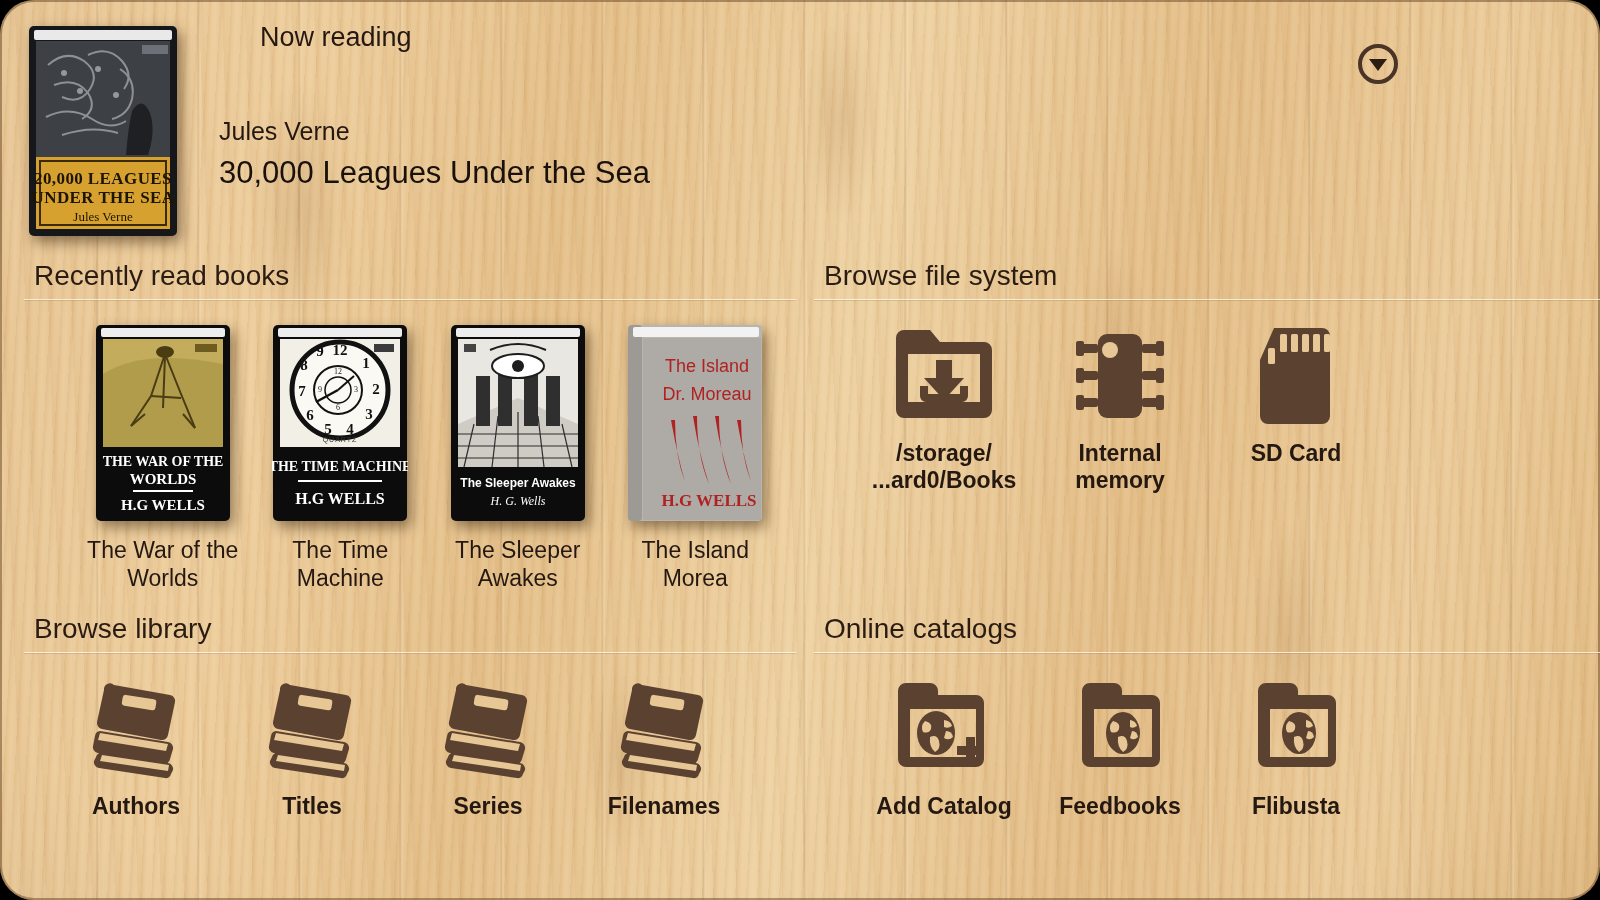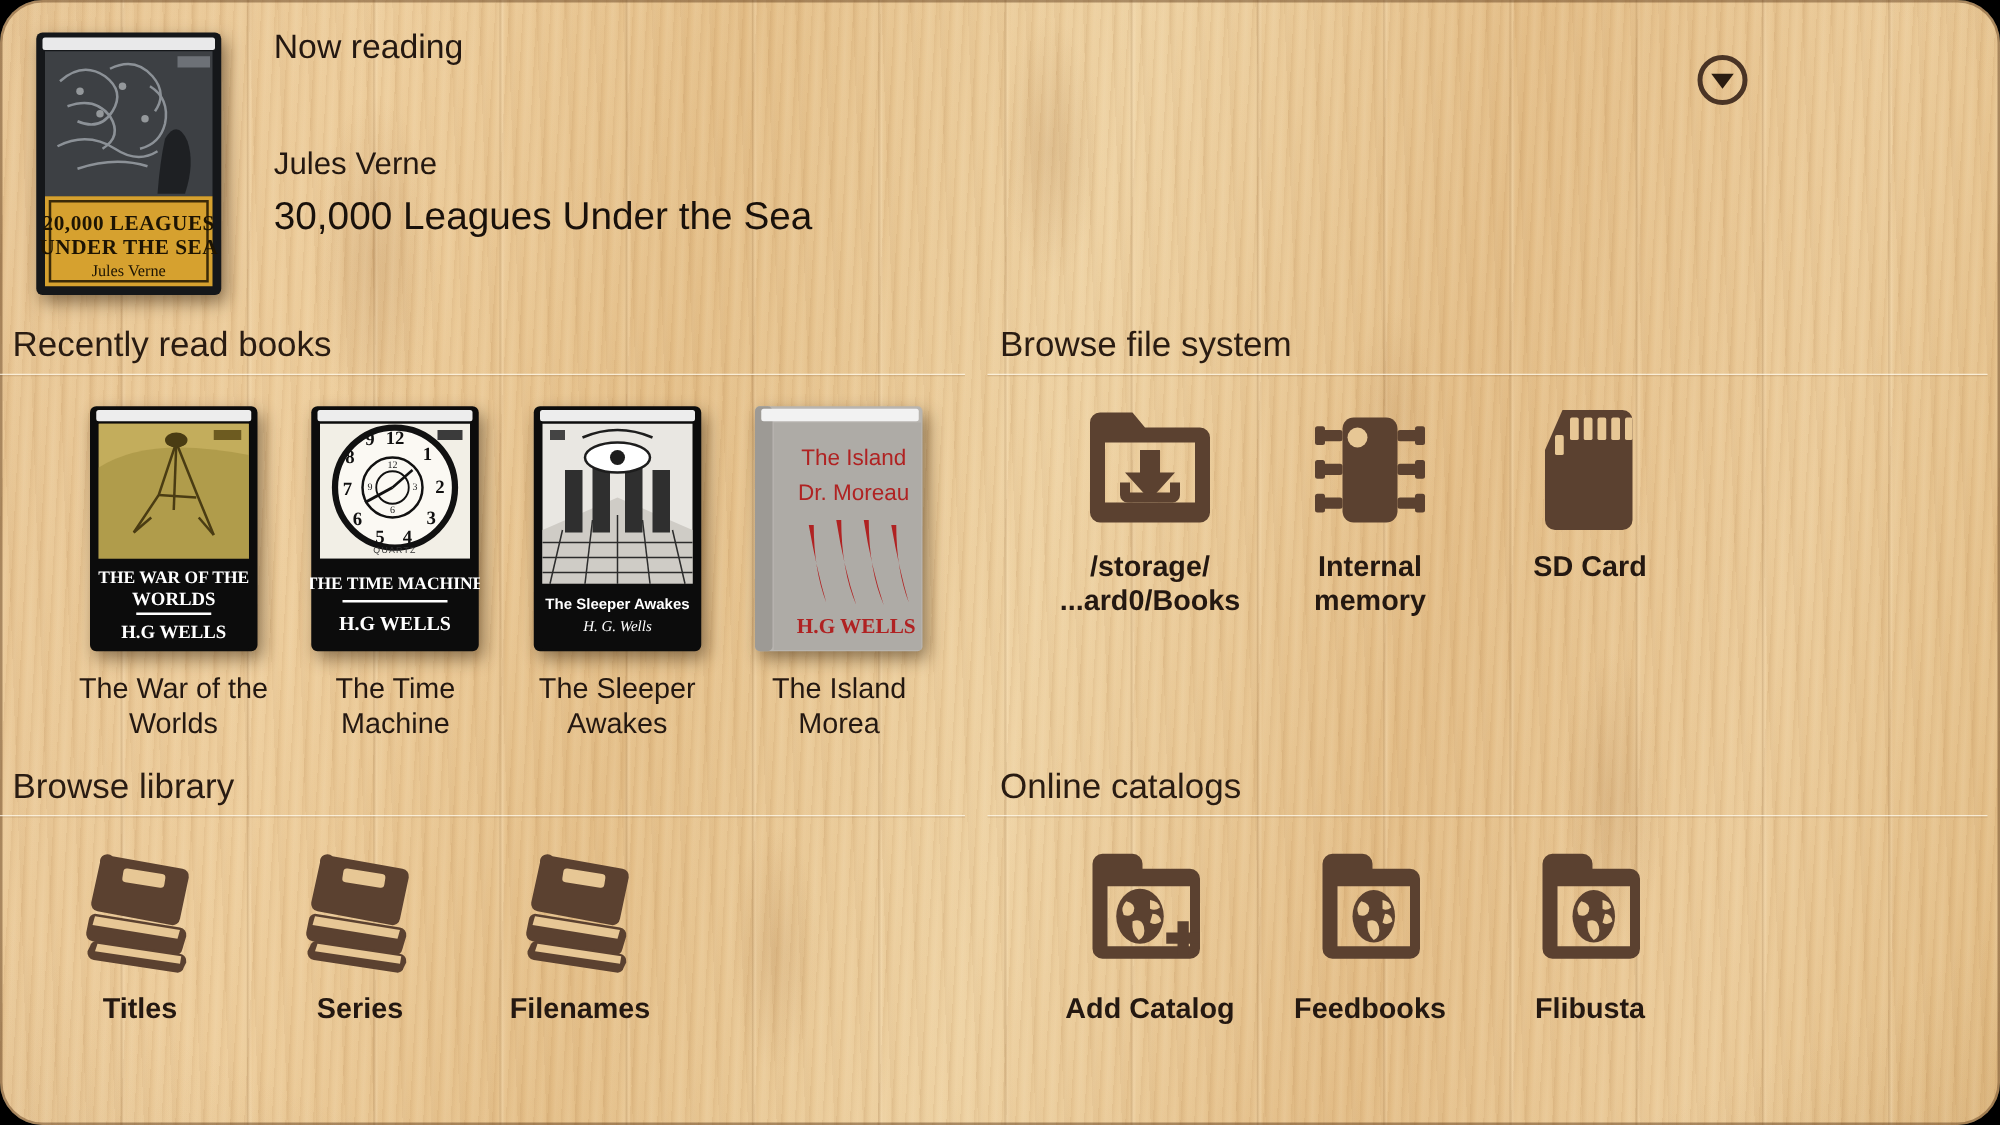--- a/index.html
+++ b/index.html
@@ -57,32 +57,32 @@
   
   #now-reading {
     position: absolute; left: 0; top: 0; width: 1450px; height: 250px;
   }
   #nr-cover {
     position: absolute; left: 28px; top: 25px;
     width: 150px; height: 212px;
     filter: drop-shadow(4px 6px 7px rgba(40,20,0,0.50));
   }
   #nr-text { position: absolute; left: 219px; top: 0; }
-  #nr-label { font-size: 27px; line-height: 1; padding-top: 24px; color: #241811; }
+  #nr-label { font-size: 27px; line-height: 1; padding-top: 24px; color: #241811; margin-left: 41px; }
   #nr-author{ font-size: 25px; line-height: 1; padding-top: 68px; color: #241811; }
   #nr-title { font-size: 31px; line-height: 1; padding-top: 13px; color: #19110b; }
 
   
   #expand-btn {
     position: absolute; right: 50px; top: 42px;
     width: 44px; height: 44px; cursor: pointer;
   }
 
   
-  .section { position: absolute; }
+  .section { position: absolute; margin-left: 24px; }
   .sec-title {
     font-size: 28px; color: #2a1c12; line-height: 1;
     padding-left: 10px; white-space: nowrap;
   }
   .sec-rule {
     height: 0; margin-top: 9px;
     border-top: 1px solid rgba(255,248,233,0.78);
     box-shadow: 0 1px 0 rgba(120,80,40,0.18);
   }
   .grid { display: flex; align-items: flex-start; padding-top: 24px; }
@@ -348,20 +348,35 @@
 
     </div>
   </div>
 
   <div class="section" style="left:0px; top:615px; width:772px;">
     <div class="sec-title">Browse library</div>
     <div class="sec-rule"></div>
 
     <div class="grid" style="padding-left:24px;">
 
+      <div class="tile">
+        <div class="glyph">
+          <svg width="104" height="100" viewBox="0 0 104 100">
+            <g class="icon-fill">
+              <path d="M30 6 L86 16 a6 6 0 0 1 5 7 L84 56 a6 6 0 0 1 -7 5 L18 50 a6 6 0 0 1 -5 -7 L20 11 a6 6 0 0 1 10 -5z"></path>
+              <path d="M16 52 L84 63 a6 6 0 0 1 5 7 L86 80 a6 6 0 0 1 -7 5 L14 74 a6 6 0 0 1 -5 -7 L11 57 a6 6 0 0 1 5 -5z"></path>
+              <path d="M18 74 L84 84 a6 6 0 0 1 5 7 L87 95 a5 5 0 0 1 -6 4 L15 89 a6 6 0 0 1 -5 -7 L12 78 a5 5 0 0 1 6 -4z"></path>
+            </g>
+            <rect x="38" y="18" width="34" height="11" rx="3" transform="rotate(9 55 24)" fill="#e7c795"></rect>
+            <path d="M16 54 L84 65 L82 72 L14 61z" fill="#e7c795"></path>
+            <path d="M18 76 L85 86 L84 92 L16 82z" fill="#e7c795"></path>
+          </svg>
+        </div>
+        <div class="cap">Authors</div>
+      </div>
 
       <div class="tile">
         <div class="glyph">
           <svg width="104" height="100" viewBox="0 0 104 100">
             <g class="icon-fill">
               <path d="M30 6 L86 16 a6 6 0 0 1 5 7 L84 56 a6 6 0 0 1 -7 5 L18 50 a6 6 0 0 1 -5 -7 L20 11 a6 6 0 0 1 10 -5z"></path>
               <path d="M16 52 L84 63 a6 6 0 0 1 5 7 L86 80 a6 6 0 0 1 -7 5 L14 74 a6 6 0 0 1 -5 -7 L11 57 a6 6 0 0 1 5 -5z"></path>
               <path d="M18 74 L84 84 a6 6 0 0 1 5 7 L87 95 a5 5 0 0 1 -6 4 L15 89 a6 6 0 0 1 -5 -7 L12 78 a5 5 0 0 1 6 -4z"></path>
             </g>
             <rect x="38" y="18" width="34" height="11" rx="3" transform="rotate(9 55 24)" fill="#e7c795"></rect>

